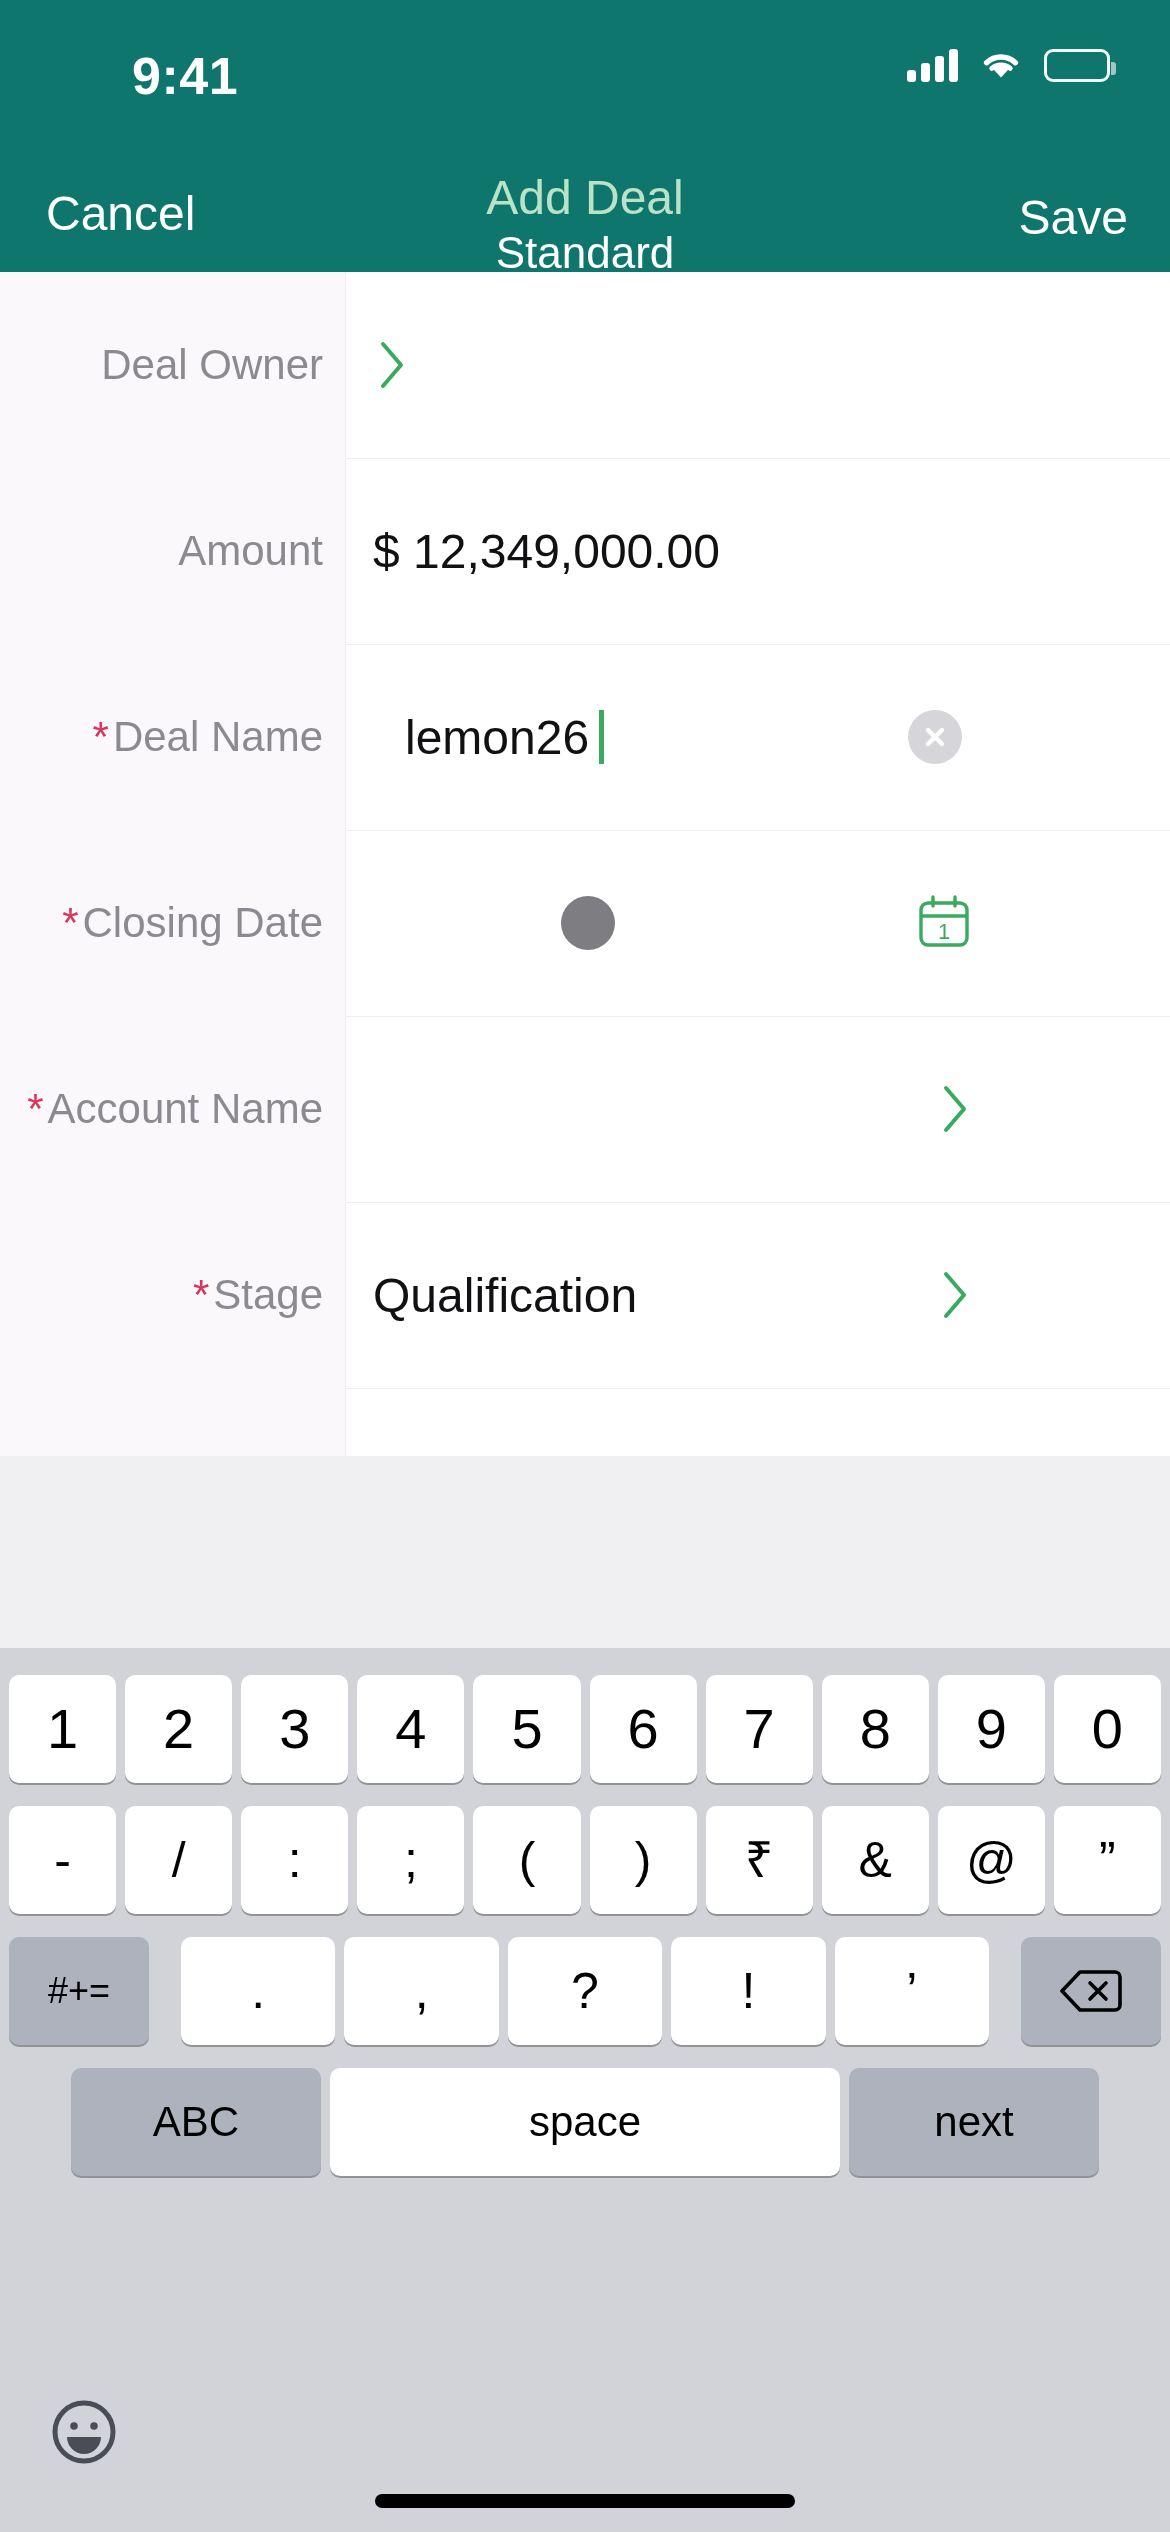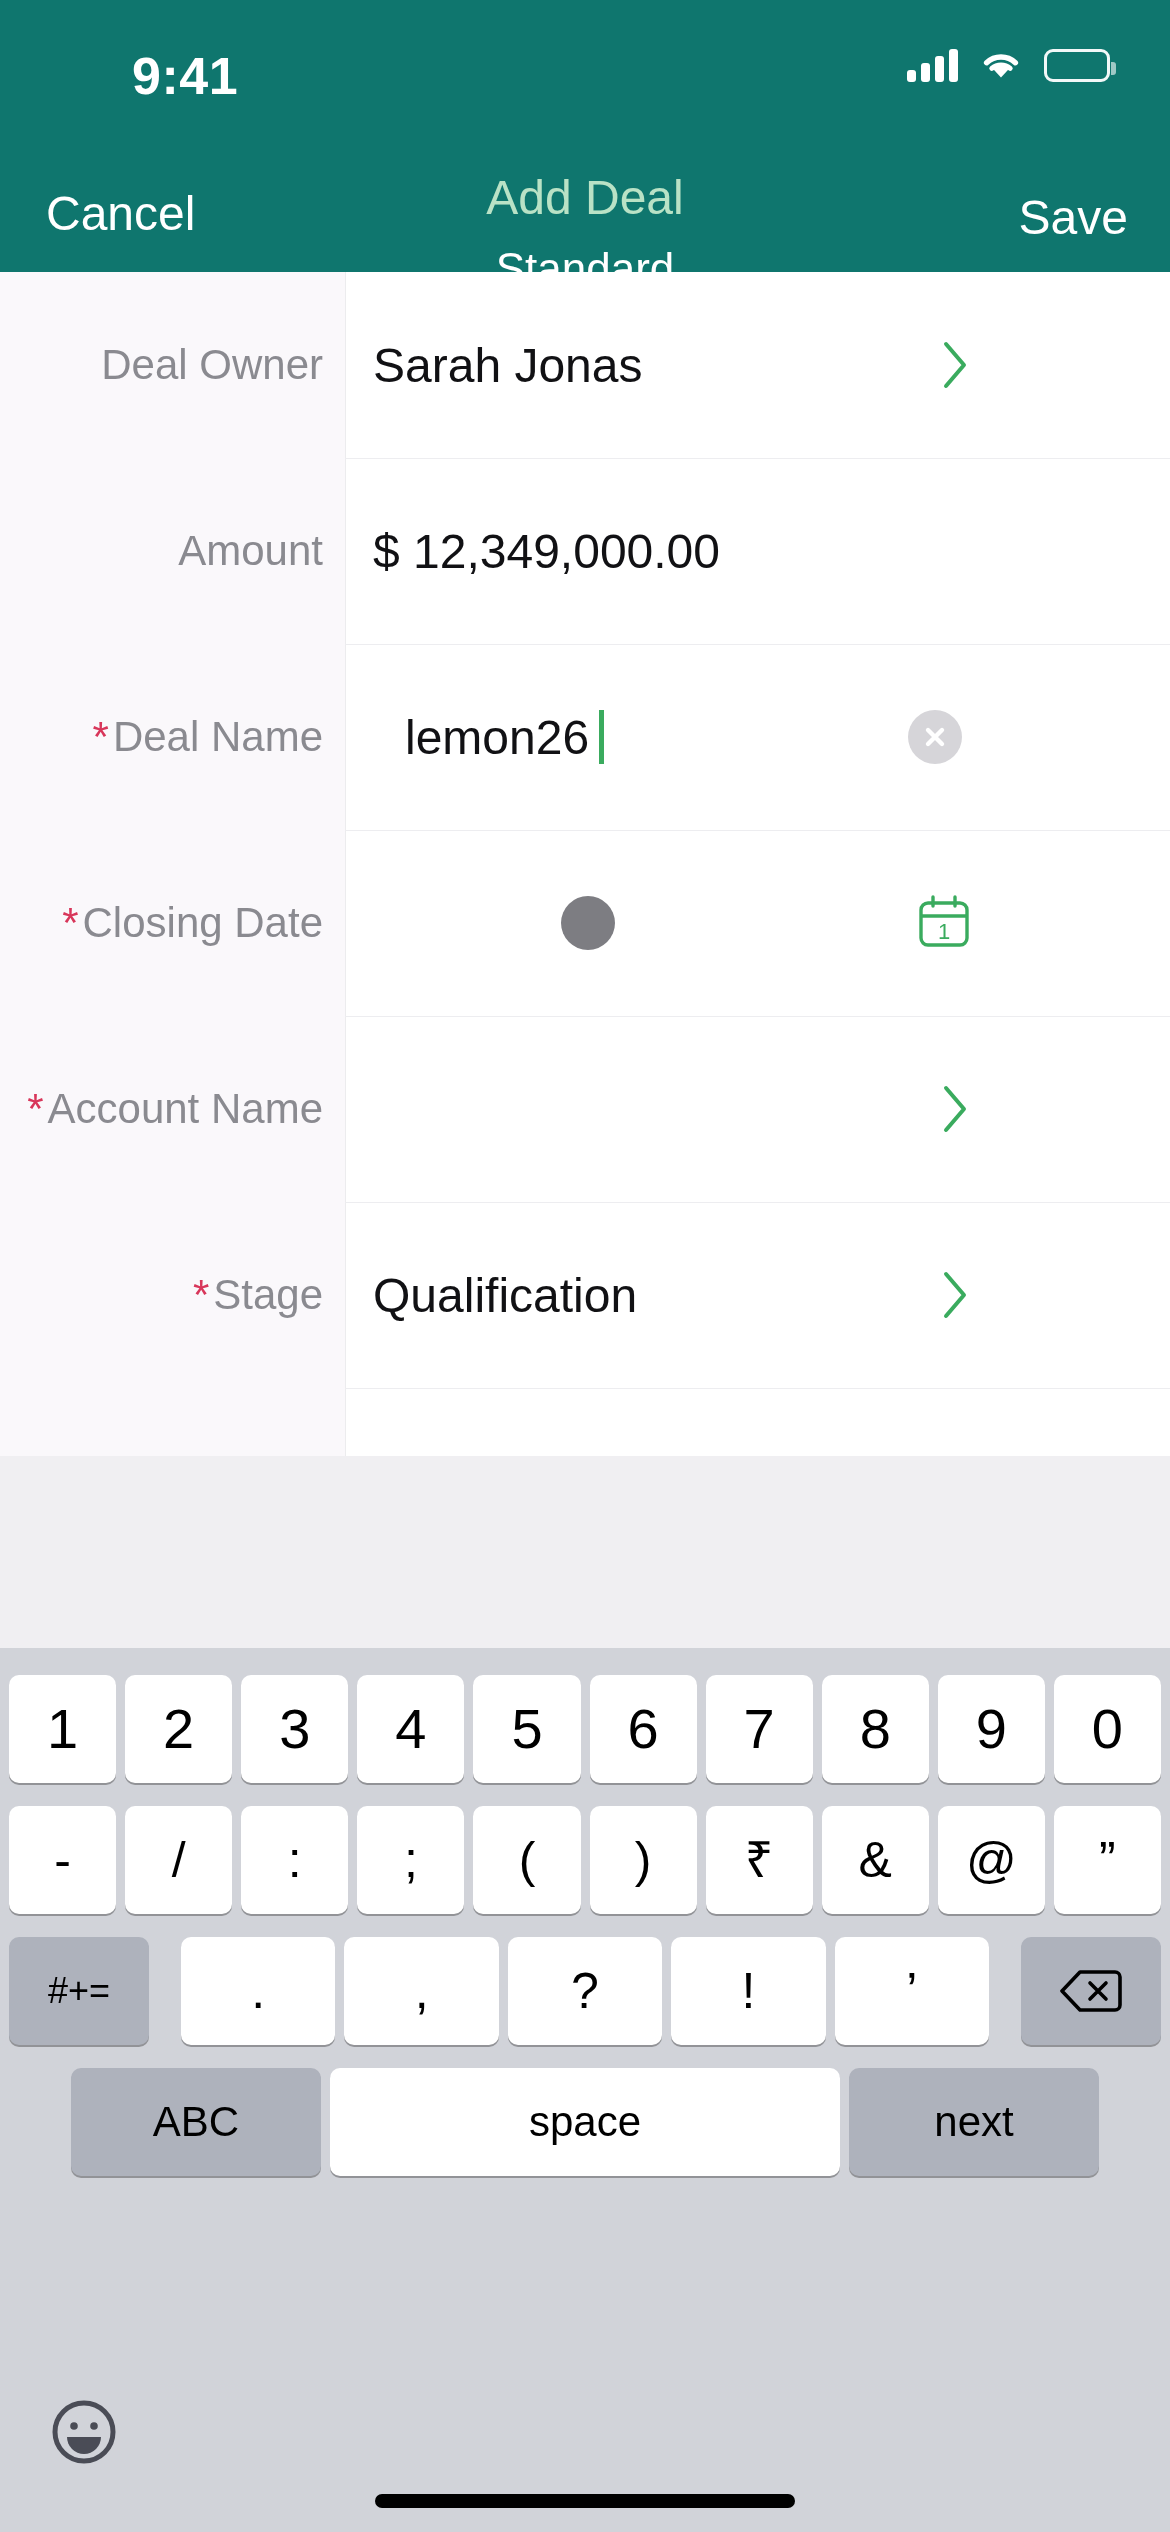--- a/index.html
+++ b/index.html
@@ -58,21 +58,21 @@
     position:absolute; right:42px; top:80px;
     font-size:48px; color:#ffffff;
   }
   .nav-title-wrap {
     position:absolute; left:0; right:0; top:62px; text-align:center;
   }
   .nav-title {
     font-size:48px; color:#b9e2c6; line-height:1.08;
   }
   .nav-subtitle {
-    font-size:44px; color:#ffffff; line-height:1.12; margin-top:20px;
+    font-size:44px; color:#ffffff; line-height:1.12; margin-top:4px;
   }
 
   
   .form {
     position:absolute; left:0; top:272px; width:1170px; height:1184px;
     background:#ffffff;
   }
   .label-col-bg {
     position:absolute; left:0; top:0; width:345px; height:100%;
     background:#faf8fb;
@@ -211,21 +211,20 @@
   </div>
 
   <div class="form">
     <div class="label-col-bg"></div>
     <div class="col-divider"></div>
 
     <div class="row" style="top:0px; height:186px;">
       <div class="lbl">
         <span>Deal Owner</span>
       </div>
-      <div class="val">Sarah Jonas</div>
       <div class="chev">
         <svg width="30" height="52" viewBox="0 0 30 52">
             <path d="M5 5 L23 26 L5 47" stroke="#3aab5e" stroke-width="4" fill="none" stroke-linecap="round" stroke-linejoin="round"></path>
           </svg>
       </div>
     </div>
     <div class="row-sep" style="top:186px;"></div>
 
     <div class="row" style="top:186px; height:186px;">
       <div class="lbl">

